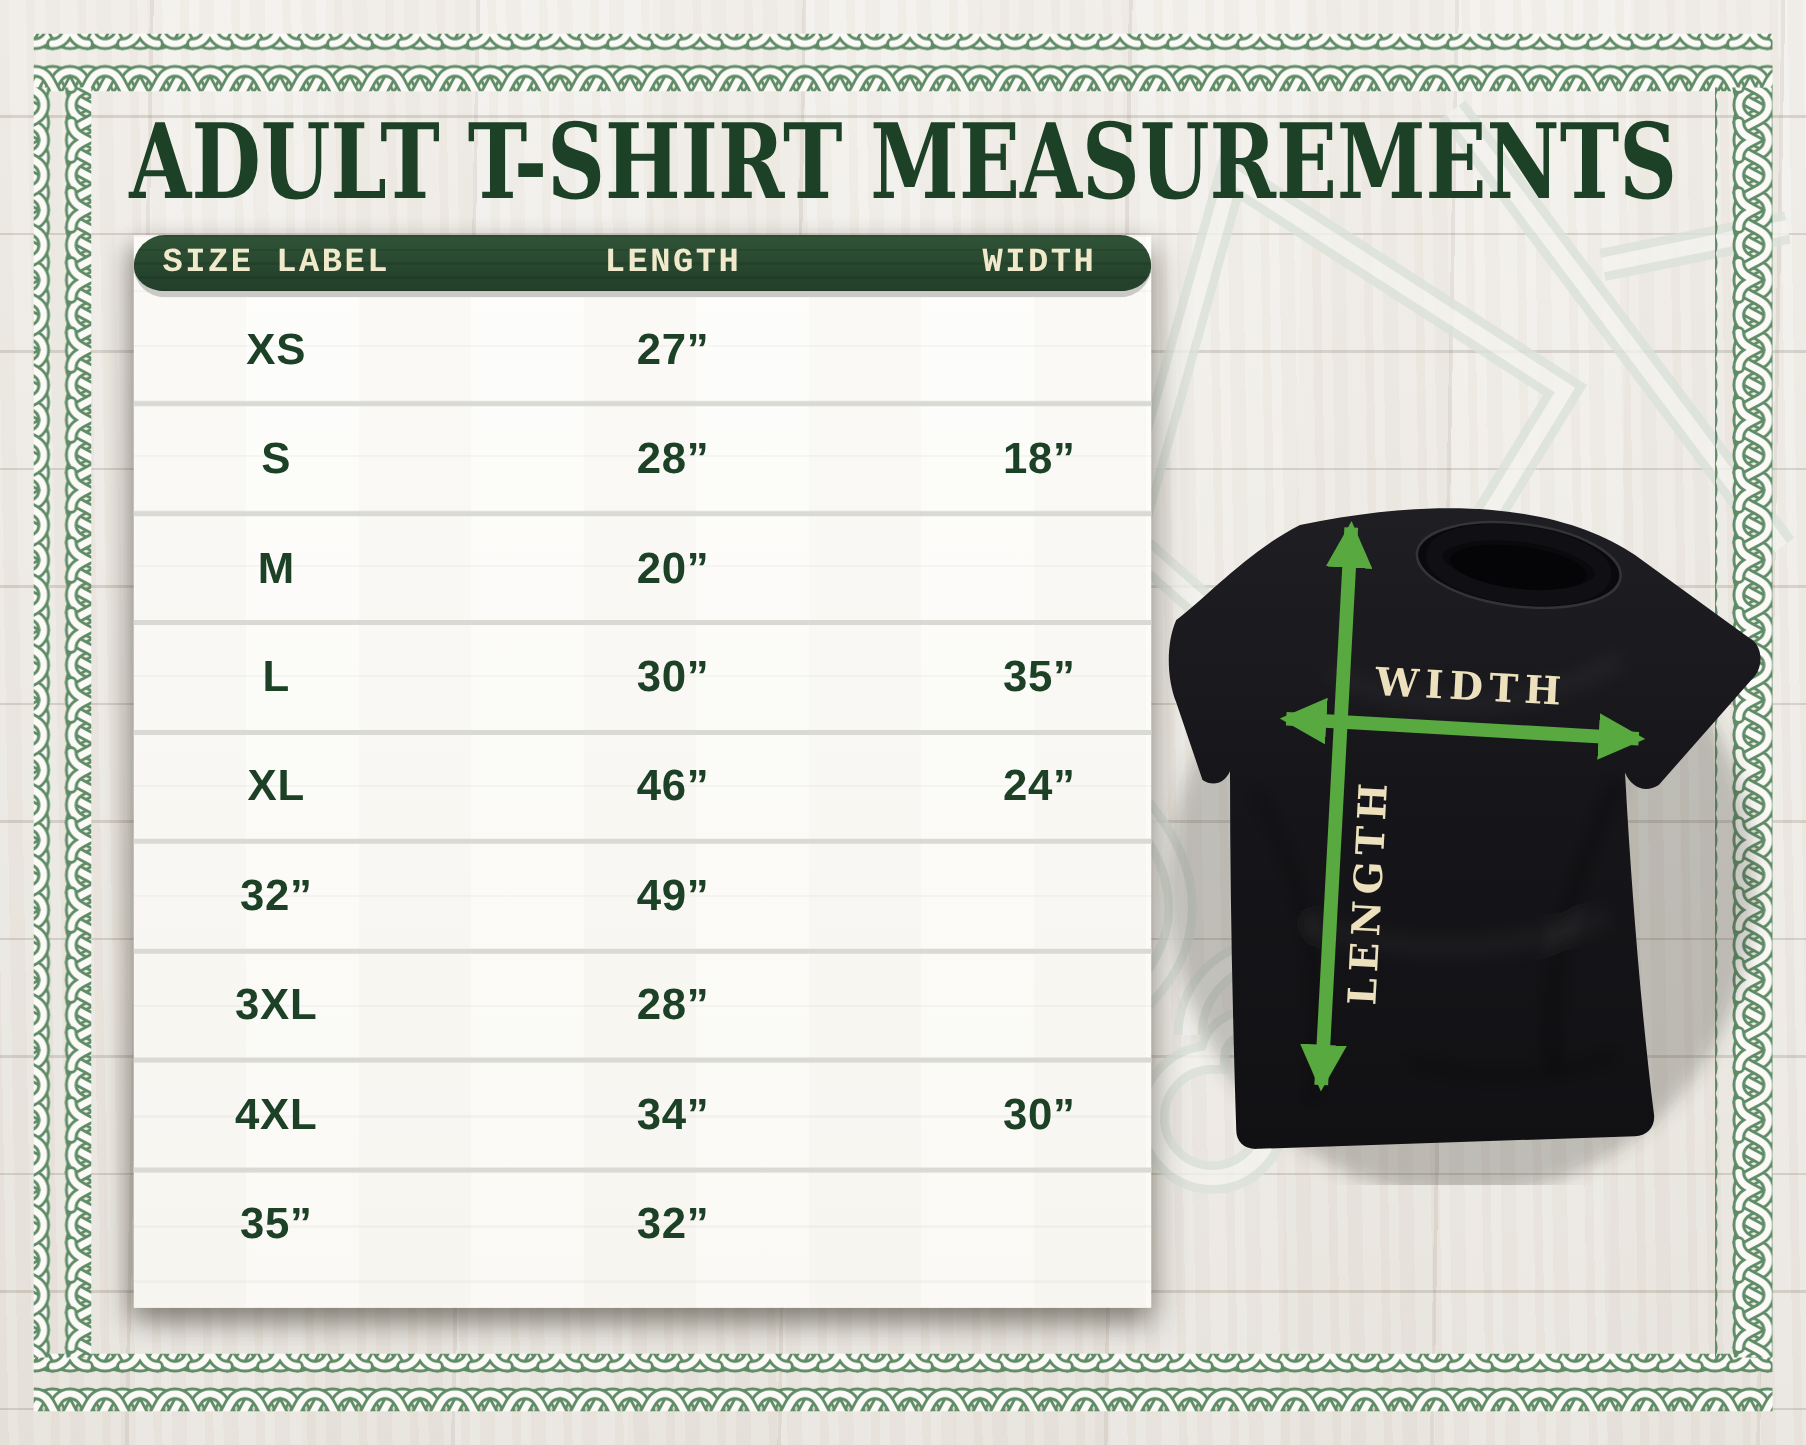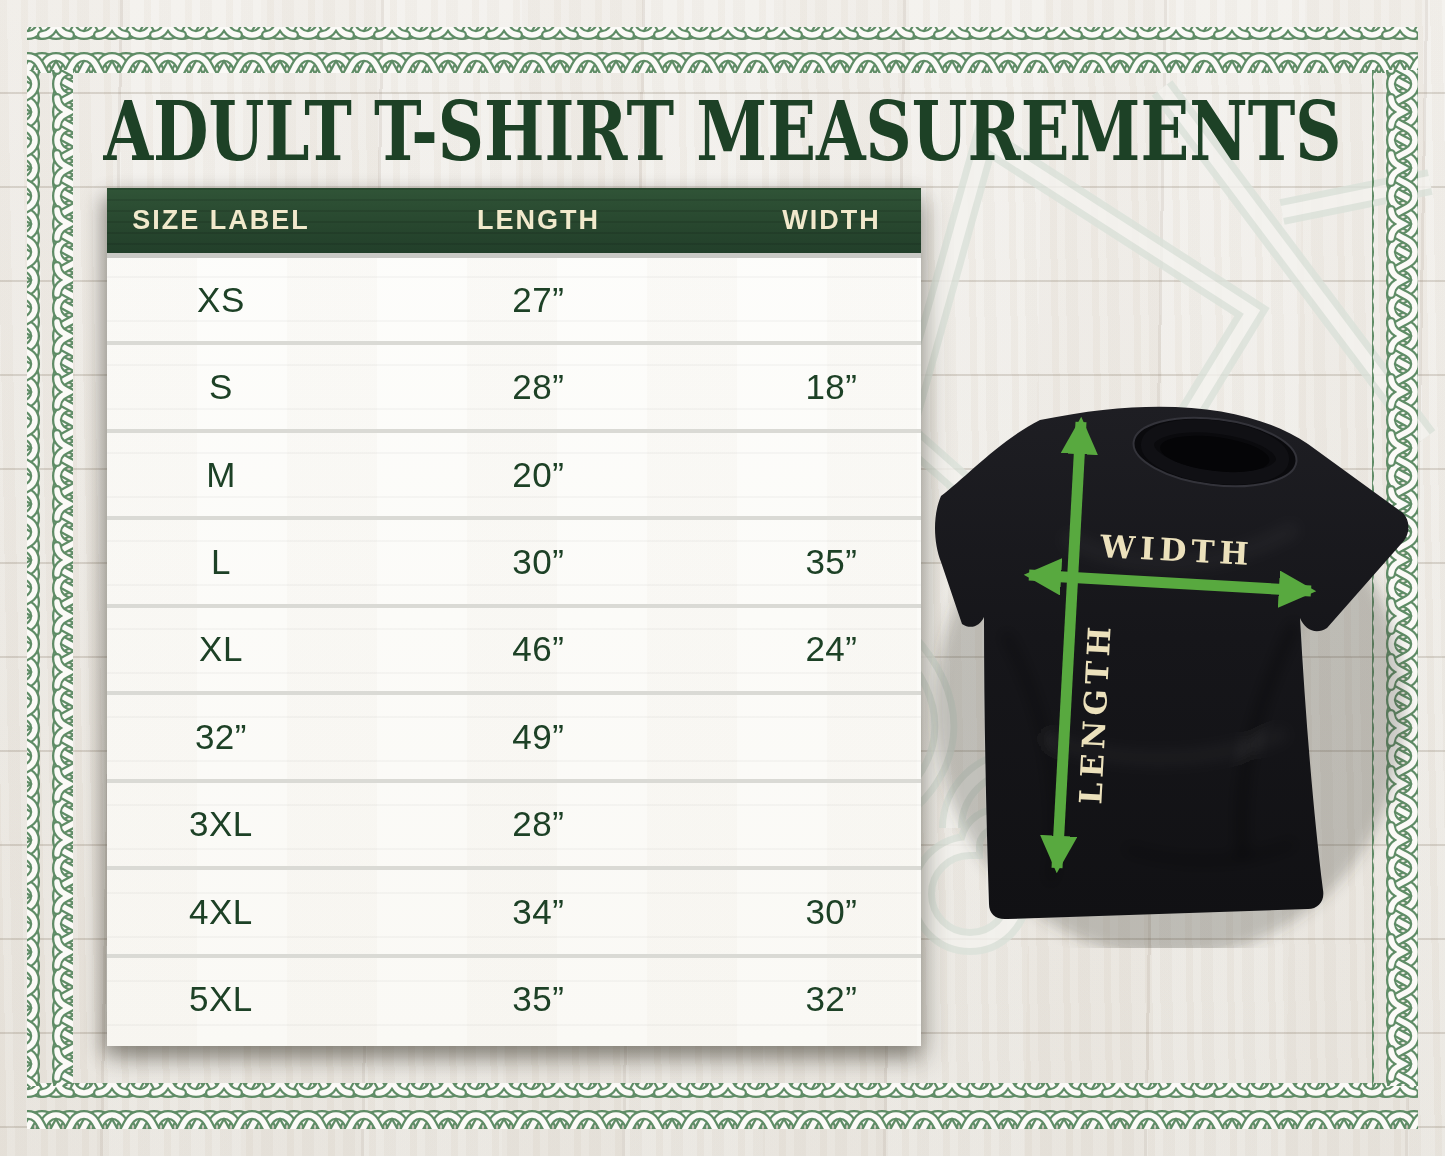--- a/index.html
+++ b/index.html
@@ -43,37 +43,37 @@
 
   .panel{
     position:absolute;left:107px;top:188px;width:814px;height:858px;
     background:
       repeating-linear-gradient(180deg, rgba(0,0,0,0.028) 0 2px, transparent 2px 44px),
       repeating-linear-gradient(90deg, rgba(160,135,100,0.03) 0 90px, rgba(255,255,255,0.04) 90px 180px),
       linear-gradient(180deg,#fdfdfb,#faf9f5);
     box-shadow:-5px 9px 18px rgba(60,55,45,0.40), 6px 12px 24px rgba(60,55,45,0.32);
   }
   .thead{
-    height:70px;
+    height:50px;
     display:grid;grid-template-columns:28% 50% 22%;align-items:center;
     background:
       repeating-linear-gradient(180deg, rgba(0,0,0,0.10) 0 2px, transparent 2px 11px),
       linear-gradient(180deg,#305437 0%,#27462e 60%,#223f2a 100%);
     border-bottom:5px solid #c9c9c5;
     color:var(--cream);
-    font-family:Liberation Sans, sans-serif;font-weight:bold;
-    font-size:27px;letter-spacing:2px;
+    font-family:Liberation Mono, monospace;font-weight:bold;
+    font-size:27px;letter-spacing:2px;border-radius:29px;
   }
   .th{text-align:center;}
   .tbody{display:flex;flex-direction:column;height:783px;}
   .tr{flex:1;display:grid;grid-template-columns:28% 50% 22%;align-items:center;border-top:4px solid #dadad5;}
   .tr:first-child{border-top:none;}
   .td{
     text-align:center;
-    font-family:"Liberation Sans",sans-serif;font-weight:normal;
+    font-family:"Liberation Sans",sans-serif;font-weight:bold;
     font-size:35px;color:var(--cell-green);letter-spacing:0.5px;
   }
 
   .shirt-label{
     font-family:"DejaVu Serif",serif;font-weight:bold;
     font-size:31px;letter-spacing:5px;fill:#ece1bc;
   }
 </style>
 </head>
 <body>
@@ -167,21 +167,20 @@
       <div class="tr">
         <div class="td">3XL</div>
         <div class="td">28”</div>
       </div>
       <div class="tr">
         <div class="td">4XL</div>
         <div class="td">34”</div>
         <div class="td">30”</div>
       </div>
       <div class="tr">
-        <div class="td">5XL</div>
         <div class="td">35”</div>
         <div class="td">32”</div>
       </div>
     </div>
   </div>
 
   <svg class="layer" style="left:925px;top:378px;" width="500" height="570" viewBox="0 0 500 570" aria-hidden="false">
     <defs>
       <linearGradient id="teeFill" x1="0" y1="0" x2="0" y2="1">
         <stop offset="0" stop-color="#1e1e23"></stop>

